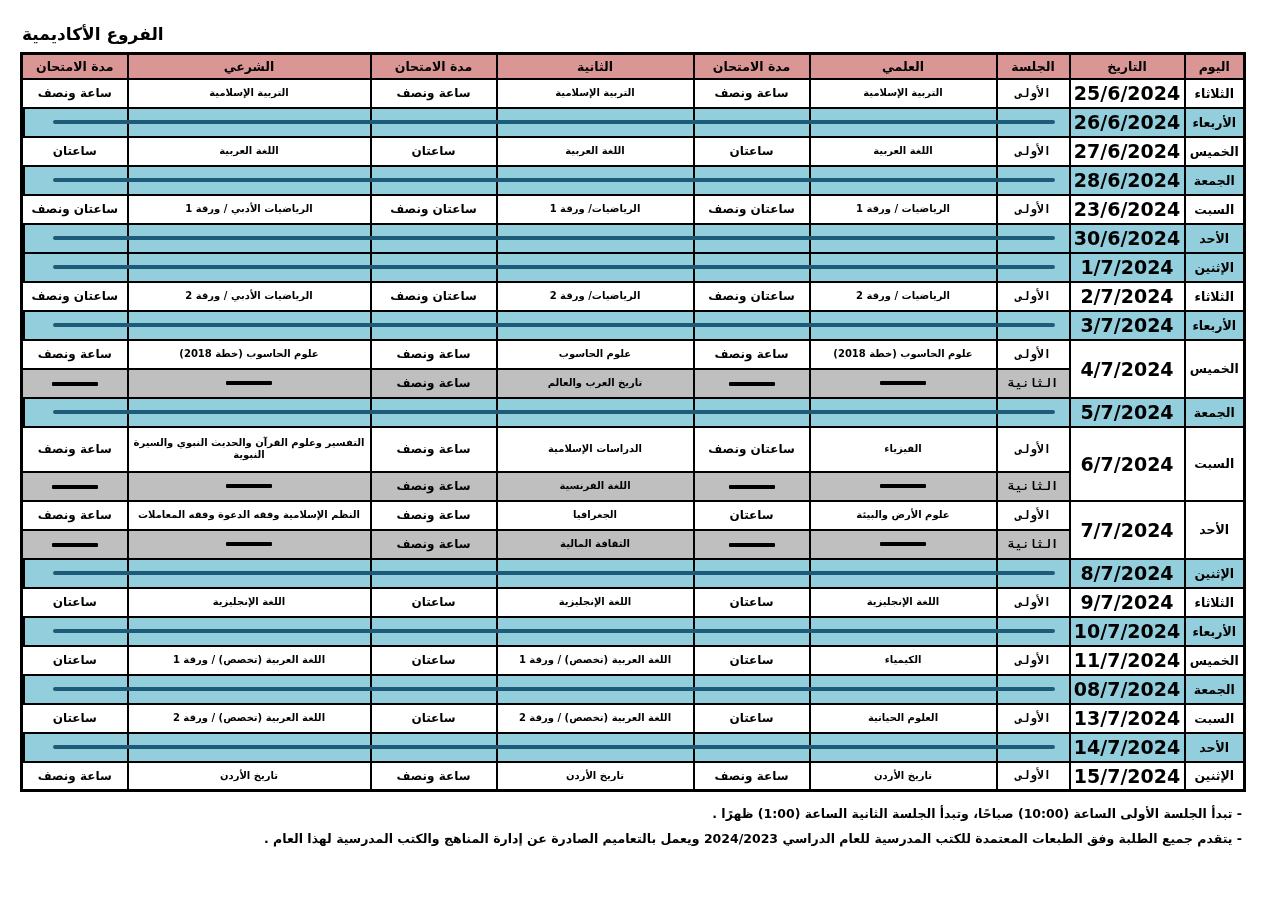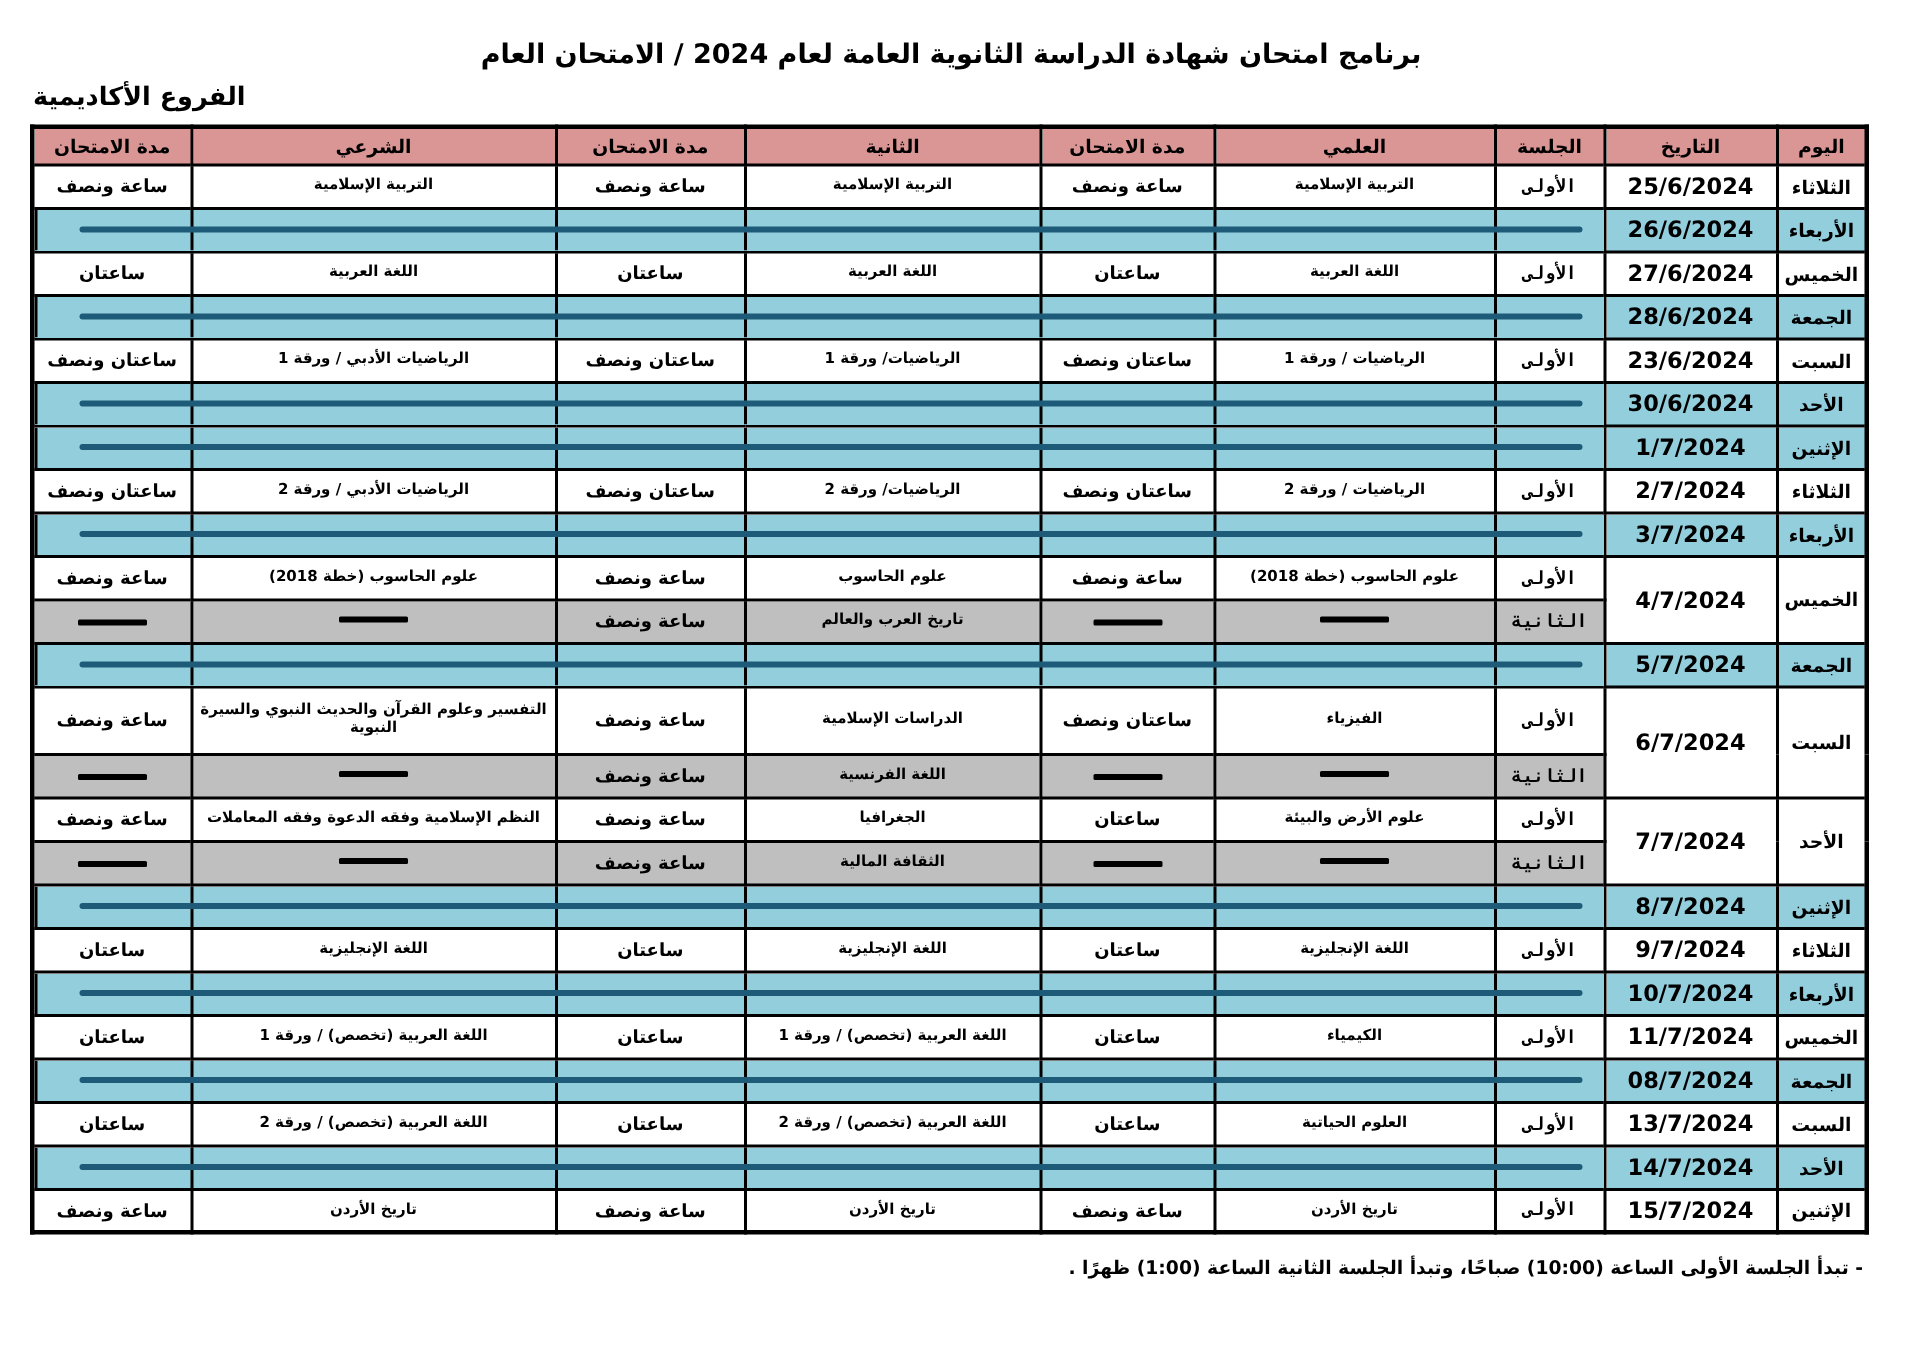--- a/index.html
+++ b/index.html
@@ -24,21 +24,21 @@
     border:2px solid #000;text-align:center;vertical-align:middle;
     font-weight:bold;padding:1px 3px;box-sizing:border-box;overflow:hidden;
   }
   .schedule thead tr{height:25px;}
   .schedule th{
     background:var(--header_pink,#d99694);font-size:12.5px;
   }
   .schedule tbody tr{height:29px;}
   .schedule tbody tr.tall-row{height:45px;}
   .day-cell{font-size:12.5px;}
-  .date-cell{font-size:15px;direction:ltr;letter-spacing:0px;}
+  .date-cell{font-size:19px;direction:ltr;letter-spacing:0px;}
   .session-cell{font-size:12px;font-family:Liberation Mono, monospace;}
   .subject-cell{font-size:10px;line-height:1.25;}
   .duration-cell{font-size:12px;}
   .blue{background:var(--holiday_blue,#93cedd);}
   .gray-row td.grayable{background:var(--session2_gray,#bfbfbf);}
   .dash-line{
     display:inline-block;width:46px;height:4px;background:#000;
     vertical-align:middle;border-radius:1px;
   }
   
@@ -57,21 +57,20 @@
     position:absolute;top:50%;margin-top:-2px;height:4px;
     right:14px;left:30px;background:var(--line_blue,#1e5b78);border-radius:3px;
   }
   .notes{margin-top:14px;padding-right:4px;}
   .note{font-size:12.5px;font-weight:bold;text-align:right;margin-bottom:10px;}
 </style>
 </head>
 <body>
 
 <div class="page">
-  <div class="title">برنامج امتحان شهادة الدراسة الثانوية العامة  لعام 2024 / الامتحان العام</div>
   <div class="subtitle">الفروع الأكاديمية</div>
 
   <table class="schedule">
     <colgroup>
       <col style="width:60px">
         <col style="width:115px">
         <col style="width:73px">
       <col style="width:187px">
         <col style="width:116px">
         <col style="width:197px">
@@ -399,14 +398,15 @@
           <td class="subject-cell grayable">تاريخ الأردن</td>
           <td class="duration-cell grayable">ساعة ونصف</td>
           <td class="subject-cell grayable">تاريخ الأردن</td>
           <td class="duration-cell grayable">ساعة ونصف</td>
         </tr>
       </tbody>
   </table>
 
   <div class="notes">
     <div class="note">-  تبدأ الجلسة الأولى الساعة (10:00) صباحًا، وتبدأ الجلسة الثانية الساعة  (1:00) ظهرًا .</div>
+    <div class="note">-  يتقدم جميع الطلبة وفق الطبعات المعتمدة للكتب المدرسية للعام الدراسي  2024/2023  ويعمل بالتعاميم الصادرة عن إدارة المناهج والكتب المدرسية لهذا العام .</div>
   </div>
 </div>
 
 </body></html>

